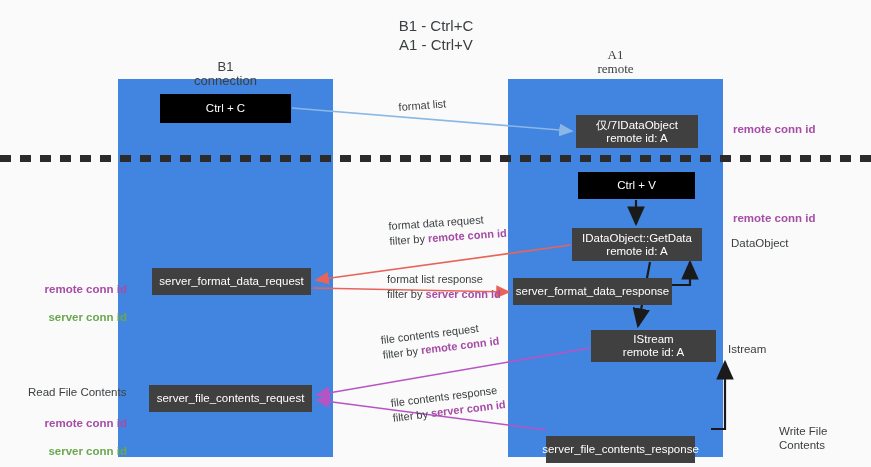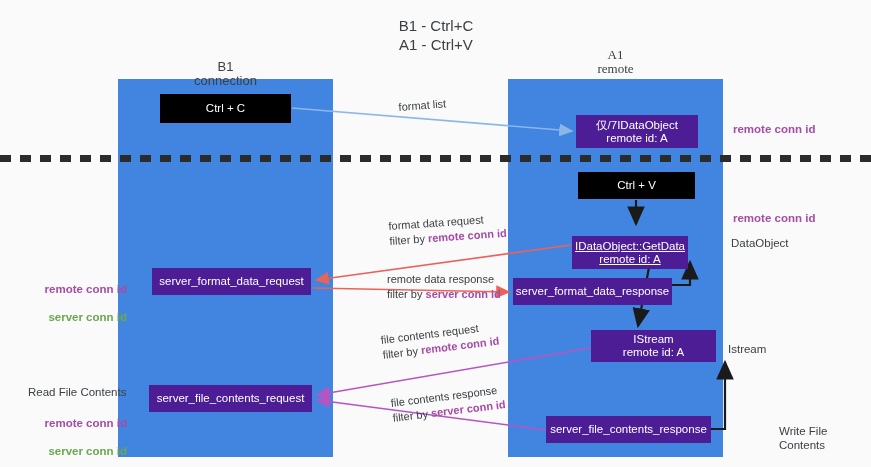--- a/index.html
+++ b/index.html
@@ -26,31 +26,31 @@
   #lane-title-b1{left:118px;top:60px;width:215px;}
   #lane-title-a1{left:508px;top:48px;width:215px;font-family:Liberation Serif, serif;}
 
   
   .node{
     position:absolute;display:flex;align-items:center;justify-content:center;
     text-align:center;color:#ffffff;font-size:11.5px;line-height:13px;
     white-space:pre-line;box-sizing:border-box;padding:2px 4px;
   }
   .node.green{background:#000000;}
-  .node.orange{background:#4c1d95;}
+  .node.orange{background:#404040;}
 
   #node-ctrl-c{left:160px;top:94px;width:131px;height:29px;}
   #node-idataobject{left:576px;top:115px;width:122px;height:33px;}
   #node-ctrl-v{left:578px;top:172px;width:117px;height:27px;}
-  #node-getdata{left:572px;top:236px;width:116px;height:33px;text-decoration:underline;}
+  #node-getdata{left:572px;top:228px;width:130px;height:33px;}
   #node-format-data-request{left:152px;top:268px;width:159px;height:27px;}
   #node-format-data-response{left:513px;top:278px;width:159px;height:27px;}
   #node-istream{left:591px;top:330px;width:125px;height:32px;}
   #node-file-contents-request{left:149px;top:385px;width:163px;height:27px;}
-  #node-file-contents-response{left:546px;top:416px;width:165px;height:27px;}
+  #node-file-contents-response{left:546px;top:436px;width:149px;height:27px;}
 
   
   .side-label{position:absolute;font-size:11.5px;line-height:14px;color:#3c4043;white-space:pre-line;}
   .purple{color:#a64ca6;font-weight:bold;}
   .green-t{color:#6aa84f;font-weight:bold;}
 
   #lbl-right-remote-1{left:733px;top:122px;}
   #lbl-right-remote-2{left:733px;top:211px;}
   #lbl-right-dataobject{left:731px;top:236px;}
   #lbl-right-istream{left:728px;top:342px;}
@@ -143,21 +143,21 @@
   </svg>
 
   <div class="edge-label" id="elbl-format-list">format list</div>
 
   <div class="edge-label" id="elbl-fdreq">
     <div>format data request</div>
     <div><span>filter by </span><span class="purple">remote conn id</span></div>
   </div>
 
   <div class="edge-label" id="elbl-fdres">
-    <div>remote data response</div>
+    <div>format list response</div>
     <div><span>filter by </span><span class="purple">server conn id</span></div>
   </div>
 
   <div class="edge-label" id="elbl-fcreq">
     <div>file contents request</div>
     <div><span>filter by </span><span class="purple">remote conn id</span></div>
   </div>
 
   <div class="edge-label" id="elbl-fcres">
     <div>file contents response</div>

